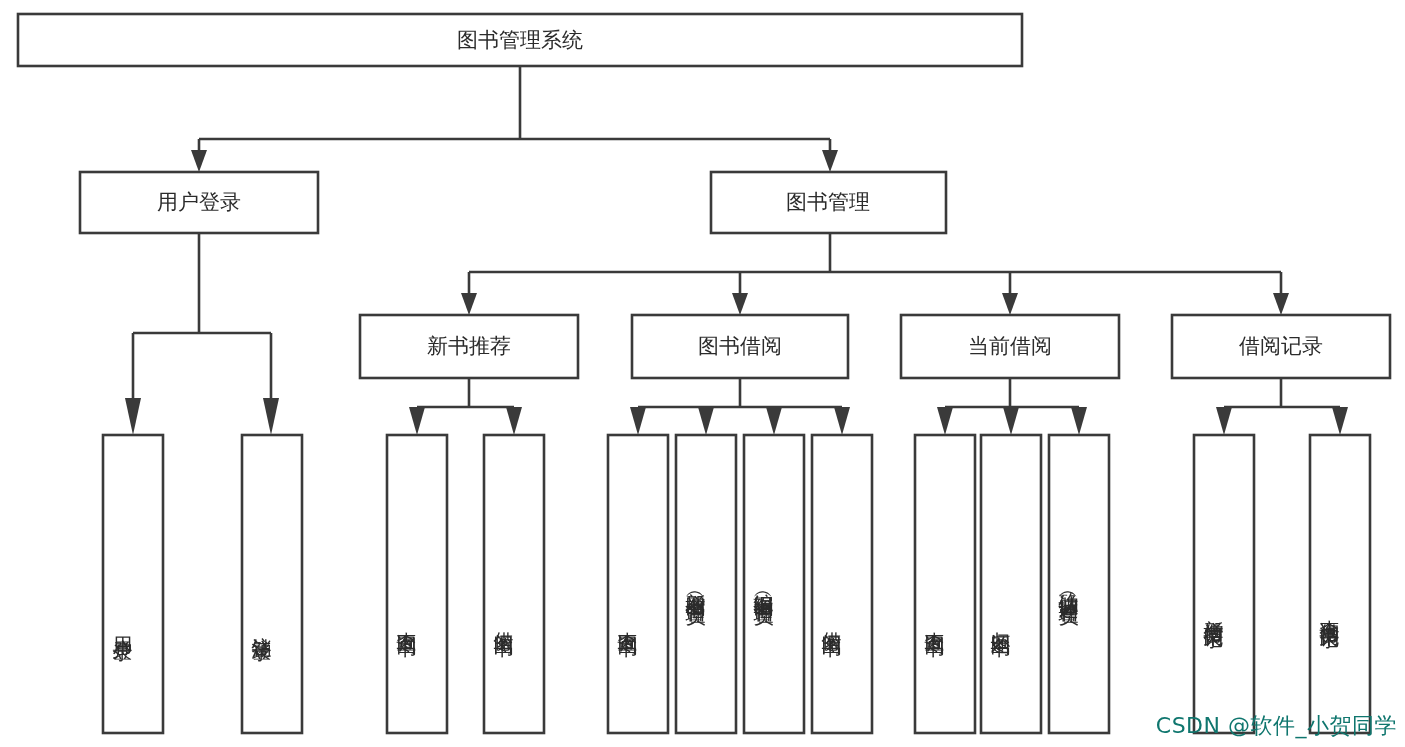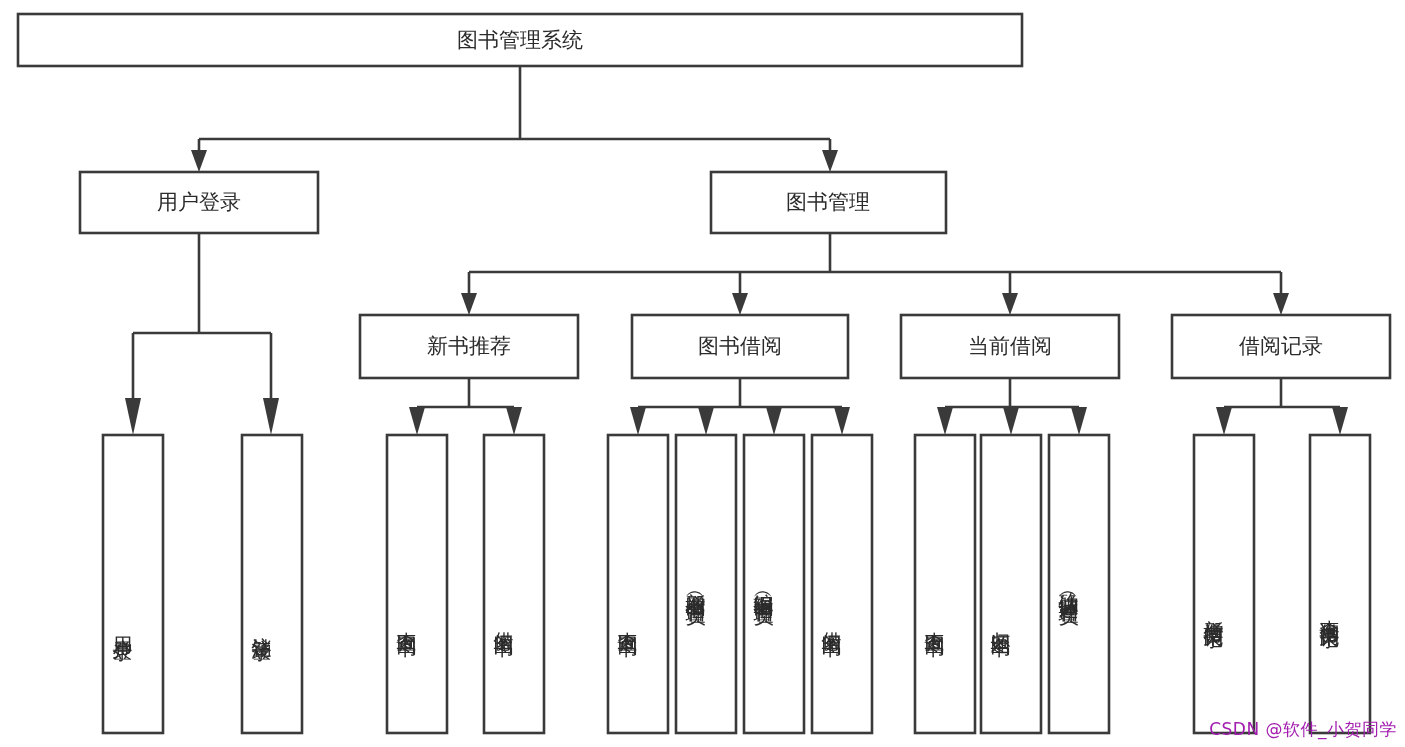--- a/index.html
+++ b/index.html
@@ -60,23 +60,23 @@
     line-height: 1;
     white-space: nowrap;
     display: flex;
     align-items: flex-start;
     justify-content: center;
   }
   .watermark {
     position: absolute;
     right: 8px;
     bottom: 6px;
-    color: #a21caf;
+    color: #0f766e;
     font-family: "DejaVu Sans", "Liberation Sans", sans-serif;
-    font-size: 17px;
+    font-size: 22px;
     letter-spacing: 0.5px;
     white-space: nowrap;
     margin-left: 29px;
   }
 </style>
 </head>
 <body>
 
 <div id="diagram-root">
 

